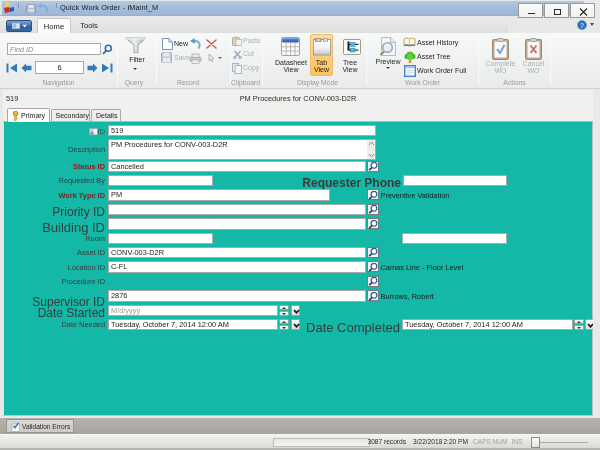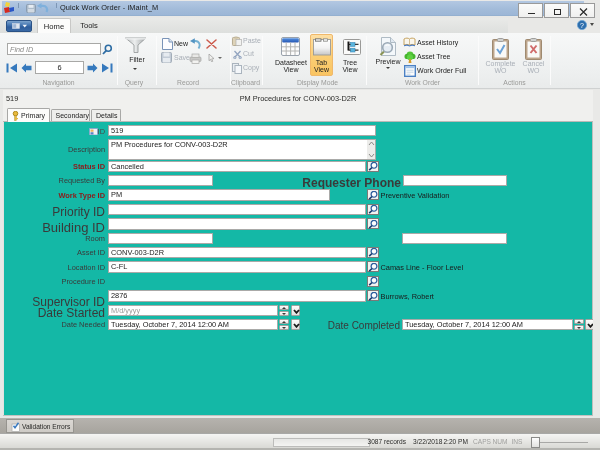--- a/index.html
+++ b/index.html
@@ -457,21 +457,21 @@
       </div>
       <div class="spb" style="top:6.1px;">
         <div class="tri-dn" style="left:1.8px;top:1px;"></div>
       </div>
     </div>
   <div class="ddb" style="left:287px;top:196.9px;">
       <svg class="abs" style="left:1px;top:3.5px" width="7" height="5" viewBox="0 0 7 5">
         <path d="M1 1 L3.5 3.8 L6 1" fill="none" stroke="#1a1a1a" stroke-width="1.8"></path>
       </svg>
     </div>
-  <div class="abs txt" style="left:0;top:198.4px;width:396px;text-align:right;font-size:10px;color:#3a3a3a;">Date Completed</div>
+  <div class="abs txt" style="left:0;top:198.4px;width:396px;text-align:right;font-size:13px;color:#3a3a3a;">Date Completed</div>
   <div class="inp" style="left:398px;top:196.9px;width:171px;height:11.5px;">Tuesday, October 7, 2014 12:00 AM</div>
   <div class="spin" style="left:570px;top:196.9px;">
       <div class="spb" style="top:0;">
         <div class="tri-up" style="left:1.8px;top:1px;"></div>
       </div>
       <div class="spb" style="top:6.1px;">
         <div class="tri-dn" style="left:1.8px;top:1px;"></div>
       </div>
     </div>
   <div class="ddb" style="left:581px;top:196.9px;">

